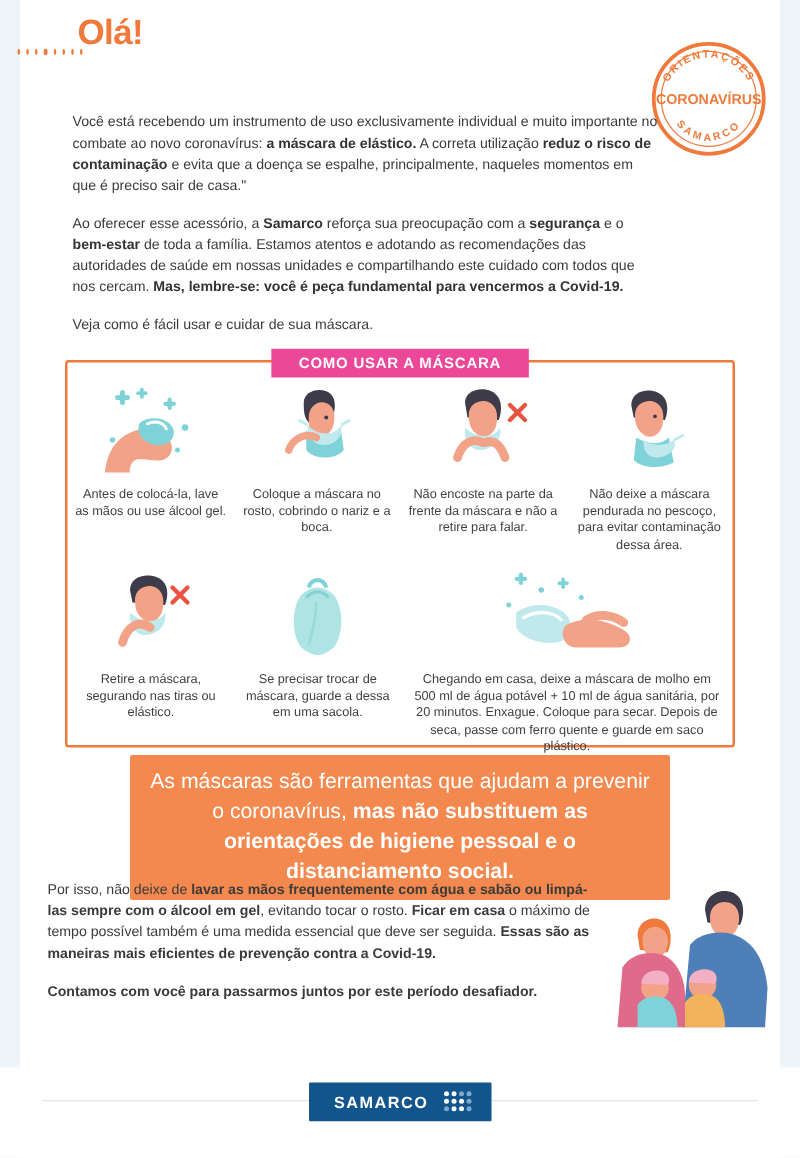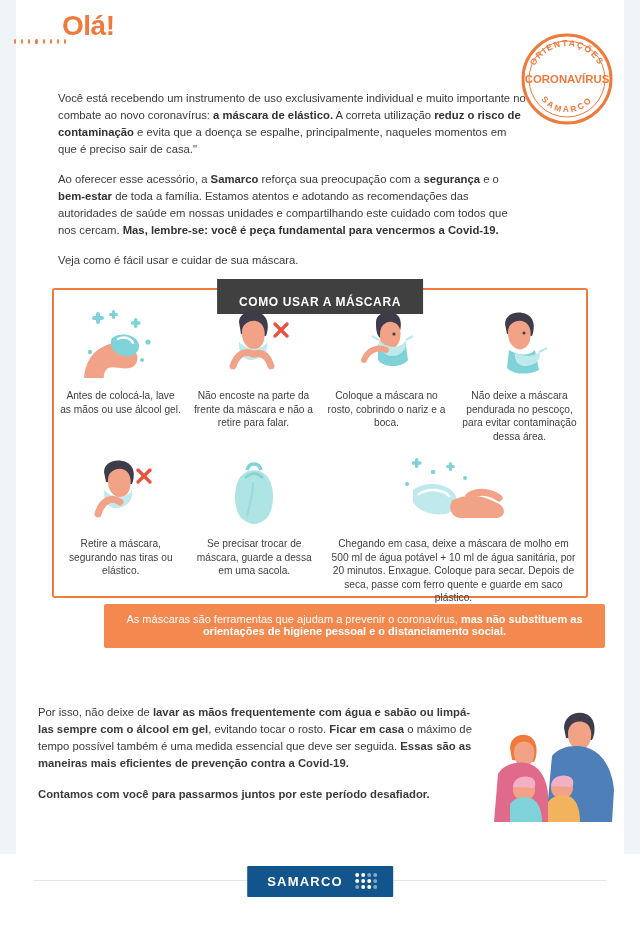--- a/index.html
+++ b/index.html
@@ -83,26 +83,26 @@
     height: 310px;
     border: 2px solid #F07A3C;
     border-radius: 3px;
     background: #ffffff;
   }
   .maskbox-title {
     position: absolute;
     left: 50%;
     transform: translateX(-50%);
     top: -11px;
-    background: #404040;
+    background: #ec4899;
     color: #fff;
     font-weight: bold;
     font-size: 12px;
     letter-spacing: 0.6px;
-    padding: 16px 22px 5px;
+    padding: 4px 22px 5px;
     white-space: nowrap;
   }
 
   .grid-top {
     position: absolute;
     left: 0; top: 18px;
     width: 100%;
     display: flex;
   }
   .cell {
@@ -129,26 +129,26 @@
     width: 100%;
     display: flex;
   }
   .cell-wide { flex: 2.05; text-align: center; padding: 0 8px; }
 
   
   .note {
     position: absolute;
     left: 104px;
     top: 604px;
-    width: 501px;
+    width: 432px;
     background: #F4894F;
     color: #ffffff;
     text-align: center;
-    font-size: 11px;
-    line-height: 12px;
+    font-size: 17px;
+    line-height: 24px;
     padding: 9px 16px 11px;
     border-radius: 2px;
   }
   .note b { font-weight: bold; }
 
   
   .closing {
     position: absolute;
     left: 38px;
     top: 682px;
@@ -295,46 +295,46 @@
             <path d="M36 30 C44 24 58 26 62 34 C66 42 58 50 48 48 C38 46 32 38 36 30 Z" fill="#7FD3D8"></path>
             <path d="M42 31 C48 28 55 30 57 35" stroke="#ffffff" stroke-width="2.4" fill="none" stroke-linecap="round"></path>
           </svg>
         </div>
         <div class="cap">Antes de colocá-la, lave as mãos ou use álcool gel.</div>
       </div>
 
       <div class="cell">
         <div class="art">
           <svg viewBox="0 0 90 74" width="90" height="74" aria-hidden="true">
+            <path d="M34 14 C34 6 44 2 52 5 C60 8 60 18 57 26 C54 34 44 36 38 30 C34 26 34 20 34 14 Z" fill="#3E3B4A"></path>
+            <path d="M38 26 C38 18 44 13 50 14 C57 15 60 22 58 31 C56 40 48 44 42 40 C38 37 38 32 38 26 Z" fill="#F2A387"></path>
+            <circle cx="52" cy="26" r="1.6" fill="#3E3B4A"></circle>
+            <path d="M36 36 C44 46 58 46 64 38 L66 52 C60 60 42 60 36 52 Z" fill="#7FD3D8"></path>
+            <path d="M37 32 C46 42 60 40 64 32 C66 42 58 48 50 48 C42 48 37 41 37 32 Z" fill="#BFE9EC"></path>
+            <path d="M37 32 L30 28 M64 32 L71 28" stroke="#BFE9EC" stroke-width="2.4" fill="none"></path>
+            <path d="M22 52 C26 42 36 38 44 42" stroke="#F2A387" stroke-width="6" fill="none" stroke-linecap="round"></path>
+          </svg>
+        </div>
+        <div class="cap">Coloque a máscara no rosto, cobrindo o nariz e a boca.</div>
+      </div>
+
+      <div class="cell">
+        <div class="art">
+          <svg viewBox="0 0 90 74" width="90" height="74" aria-hidden="true">
             <path d="M30 14 C30 5 42 1 51 5 C60 9 60 20 57 28 L32 26 Z" fill="#3E3B4A"></path>
             <path d="M33 24 C33 16 40 12 47 13 C55 15 57 23 55 32 C53 41 44 44 39 39 C34 35 33 30 33 24 Z" fill="#F2A387"></path>
             <path d="M30 34 C40 44 54 42 58 34 C60 46 50 52 42 52 C34 52 29 44 30 34 Z" fill="#BFE9EC"></path>
             <path d="M24 58 C28 46 36 42 44 46 M62 58 C58 46 52 44 46 46" stroke="#F2A387" stroke-width="7" fill="none" stroke-linecap="round"></path>
             <g stroke="#E8543F" stroke-width="3.4" stroke-linecap="round">
               <path d="M66 16 L78 28"></path>
                 <path d="M78 16 L66 28"></path>
             </g>
           </svg>
         </div>
         <div class="cap">Não encoste na parte da frente da máscara e não a retire para falar.</div>
-      </div>
-
-      <div class="cell">
-        <div class="art">
-          <svg viewBox="0 0 90 74" width="90" height="74" aria-hidden="true">
-            <path d="M34 14 C34 6 44 2 52 5 C60 8 60 18 57 26 C54 34 44 36 38 30 C34 26 34 20 34 14 Z" fill="#3E3B4A"></path>
-            <path d="M38 26 C38 18 44 13 50 14 C57 15 60 22 58 31 C56 40 48 44 42 40 C38 37 38 32 38 26 Z" fill="#F2A387"></path>
-            <circle cx="52" cy="26" r="1.6" fill="#3E3B4A"></circle>
-            <path d="M36 36 C44 46 58 46 64 38 L66 52 C60 60 42 60 36 52 Z" fill="#7FD3D8"></path>
-            <path d="M37 32 C46 42 60 40 64 32 C66 42 58 48 50 48 C42 48 37 41 37 32 Z" fill="#BFE9EC"></path>
-            <path d="M37 32 L30 28 M64 32 L71 28" stroke="#BFE9EC" stroke-width="2.4" fill="none"></path>
-            <path d="M22 52 C26 42 36 38 44 42" stroke="#F2A387" stroke-width="6" fill="none" stroke-linecap="round"></path>
-          </svg>
-        </div>
-        <div class="cap">Coloque a máscara no rosto, cobrindo o nariz e a boca.</div>
       </div>
 
       <div class="cell">
         <div class="art">
           <svg viewBox="0 0 90 74" width="90" height="74" aria-hidden="true">
             <path d="M30 16 C30 6 42 2 51 6 C60 10 60 20 57 28 L32 26 Z" fill="#3E3B4A"></path>
             <path d="M33 24 C33 16 40 12 47 13 C55 15 57 23 55 32 C53 41 44 44 39 39 C34 35 33 30 33 24 Z" fill="#F2A387"></path>
             <circle cx="49" cy="25" r="1.5" fill="#3E3B4A"></circle>
             <path d="M34 42 C44 48 54 48 60 42 L64 62 C52 68 38 66 32 60 Z" fill="#7FD3D8"></path>
             <path d="M40 44 C48 50 60 48 64 44 C68 52 58 58 50 58 C42 58 39 51 40 44 Z" fill="#BFE9EC"></path>

